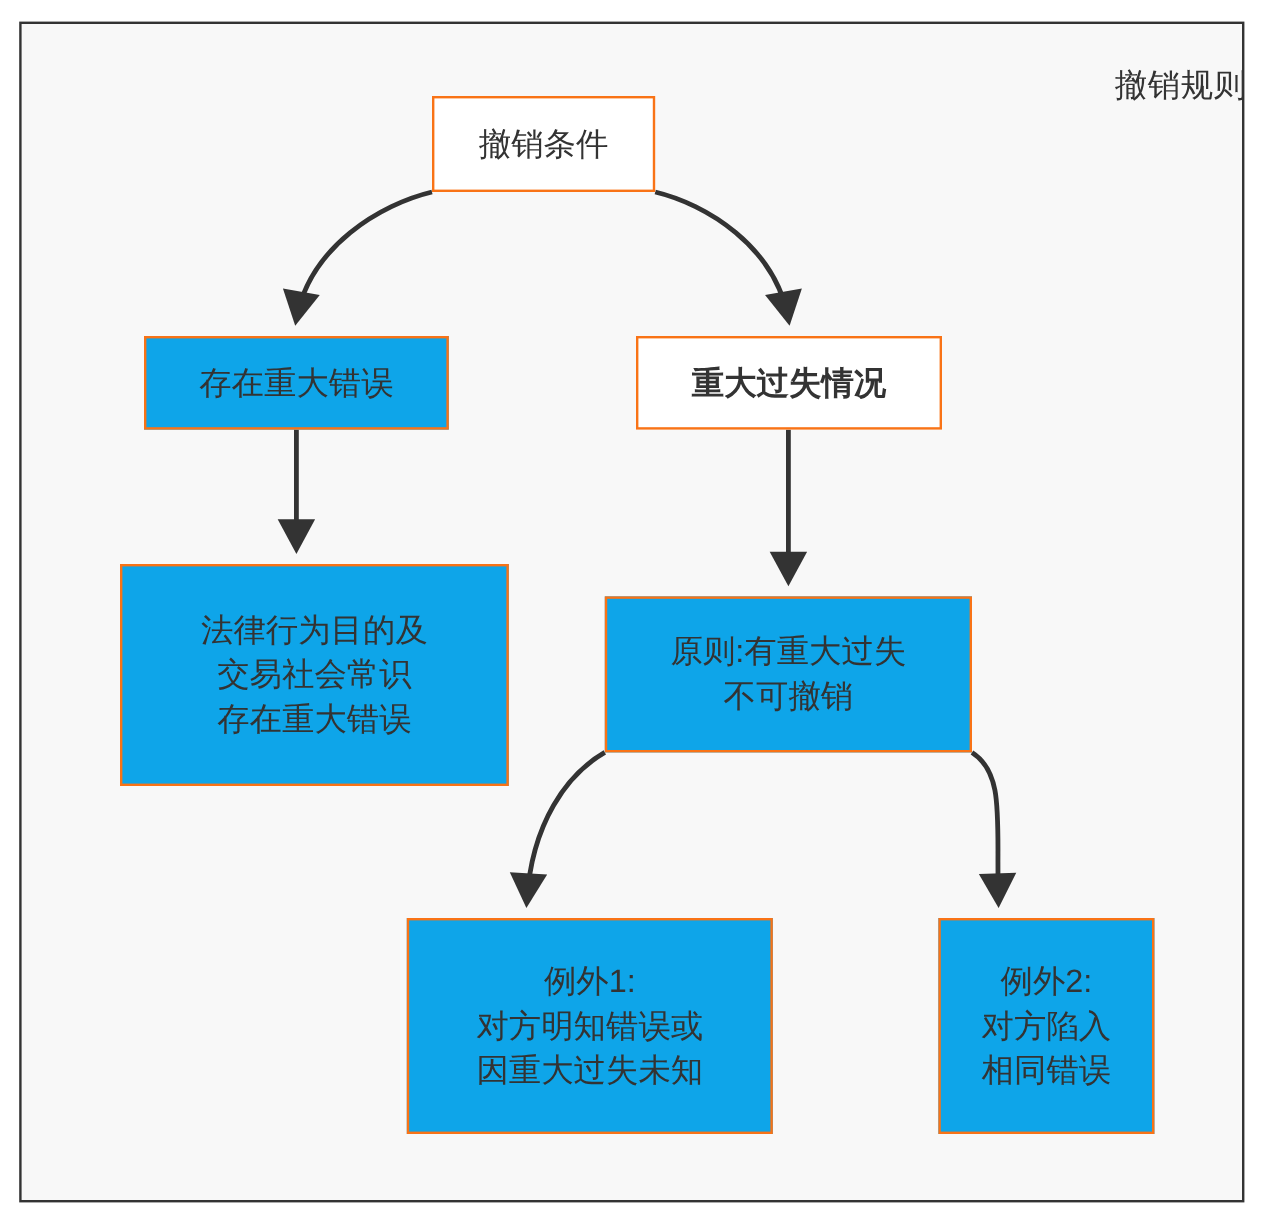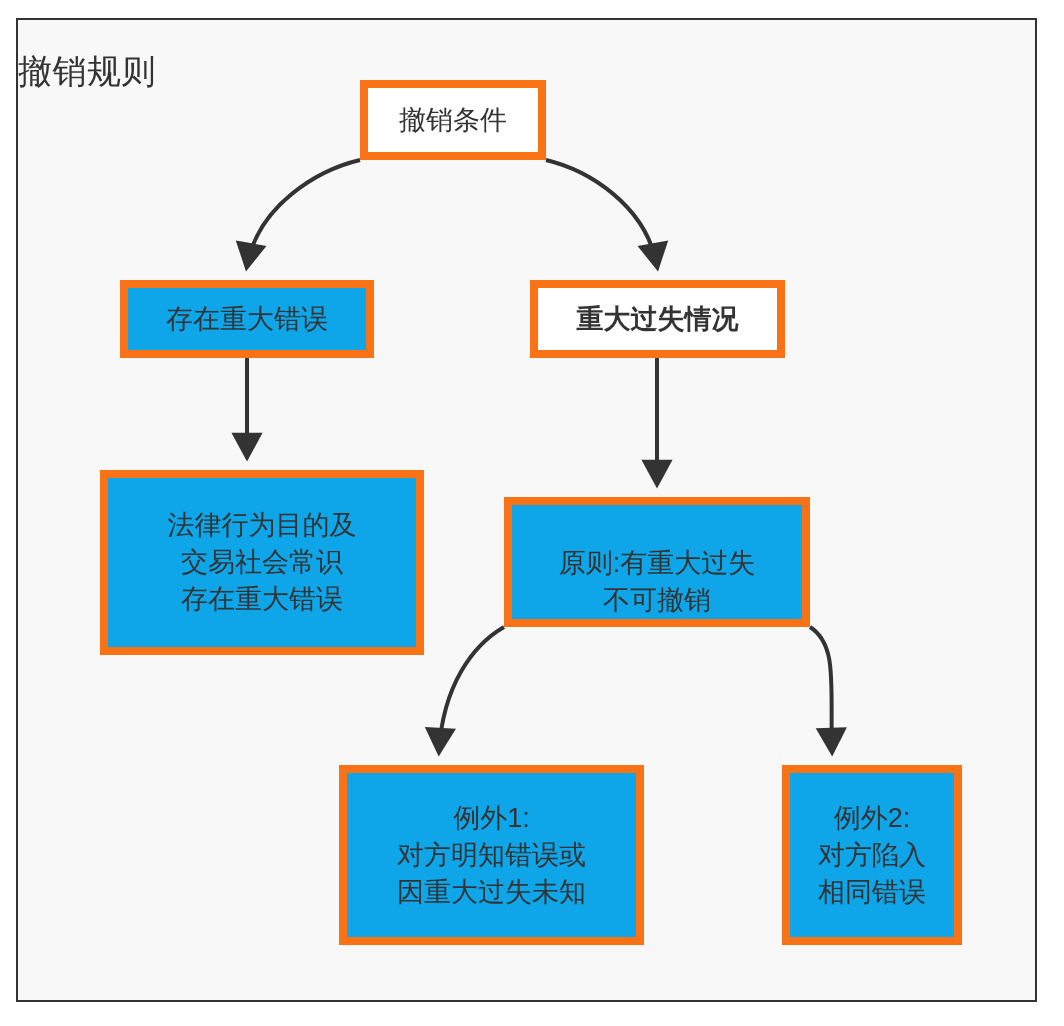--- a/index.html
+++ b/index.html
@@ -30,43 +30,43 @@
     border: 2px solid #333333;
     box-sizing: border-box;
   }
 
   
   #diagram-title {
     position: absolute;
     left: 0;
     top: 34px;
     width: 1021px;
-    text-align: left;
-    font-size: 34px;
+    text-align: right;
+    font-size: 27px;
     line-height: 34px;
     color: #333333;
     letter-spacing: 0.5px;
     white-space: pre;
   }
 
   
   #edges {
     position: absolute;
     left: 0;
     top: 0;
     width: 1021px;
     height: 984px;
     pointer-events: none;
   }
 
   
   .node {
     position: absolute;
     box-sizing: border-box;
-    border: 8px solid #f97316;
+    border: 2px solid #f97316;
     display: flex;
     align-items: center;
     justify-content: center;
     text-align: center;
     color: #333333;
     font-size: 27px;
     line-height: 37px;
     white-space: pre-line;
     z-index: 2;
   }
@@ -79,21 +79,21 @@
     width: 100%;
     padding: 0 10px;
     box-sizing: border-box;
   }
 
   
   #node-root          { left: 342px; top:  60px; width: 186px; height:  80px; }
   #node-major-mistake { left: 102px; top: 260px; width: 254px; height:  78px; }
   #node-gross-neg     { left: 512px; top: 260px; width: 255px; height:  78px; font-weight: bold; }
   #node-purpose       { left:  82px; top: 450px; width: 324px; height: 185px; }
-  #node-principle     { left: 486px; top: 477px; width: 306px; height: 130px; align-items: flex-end; }
+  #node-principle     { left: 486px; top: 477px; width: 306px; height: 130px; }
   #node-exception-1   { left: 284px; top: 745px; width: 305px; height: 180px; margin-left: 37px; }
   #node-exception-2   { left: 764px; top: 745px; width: 180px; height: 180px; }
 </style>
 </head>
 <body>
 
 <div id="canvas">
   <div id="frame">
 
     <div id="diagram-title">撤销规则</div>

